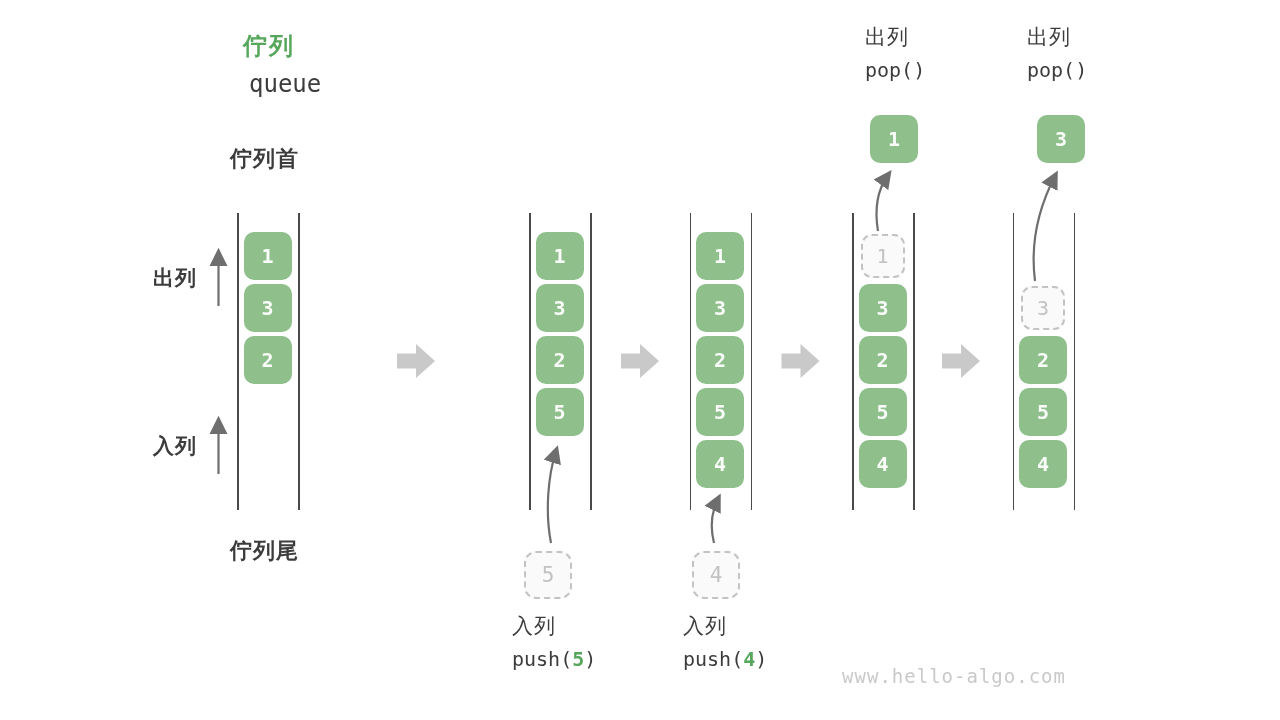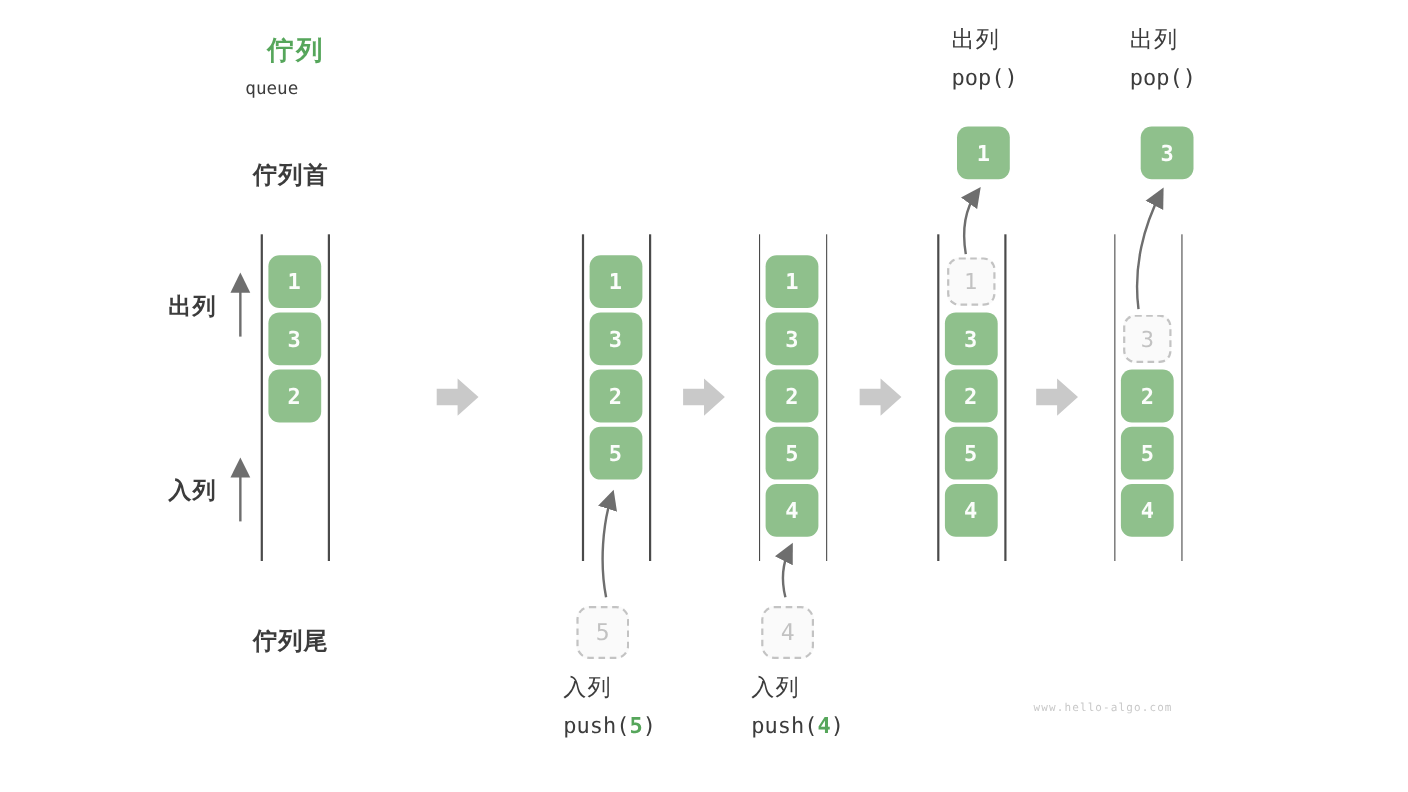--- a/index.html
+++ b/index.html
@@ -21,23 +21,23 @@
     --dash-fill:#FAFAFA;
     --block-arrow:#C9C9C9;
     --thin-arrow:#6E6E6E;
     --watermark:#C9C9C9;
   }
   .abs{position:absolute;}
   .zh-bold{font-weight:700;font-size:22px;letter-spacing:1px;}
   .mono{font-family:"DejaVu Sans Mono", monospace;}
 
   #title-zh{left:243px;top:30px;font-size:24px;font-weight:700;color:var(--title-green);letter-spacing:2px;}
-  #title-en{left:223px;top:70px;font-size:16px;}
+  #title-en{left:249px;top:70px;font-size:24px;}
   #label-front{left:230px;top:144px;}
-  #label-rear{left:230px;top:568px;}
+  #label-rear{left:230px;top:536px;}
   .legend-label{font-weight:700;font-size:21px;letter-spacing:1px;}
   #legend-dequeue{left:153px;top:264px;}
   #legend-enqueue{left:153px;top:432px;}
 
   .wall{position:absolute;width:1.5px;background:var(--wall);}
   .qbox{
     position:absolute;width:48px;height:48px;border-radius:10px;
     background:var(--green);
     display:flex;align-items:center;justify-content:center;
     color:#FBFDFB;font-family:"DejaVu Sans Mono", monospace;
@@ -62,22 +62,22 @@
     font-size:21px;font-weight:400;
   }
   .op{
     position:absolute;text-align:left;line-height:1.0;
   }
   .op .op-zh{font-size:21px;font-weight:400;letter-spacing:1px;display:block;}
   .op .op-code{font-family:"DejaVu Sans Mono", monospace;font-size:20px;display:block;margin-top:13px;}
   .op .op-arg{color:var(--title-green);font-weight:700;}
 
   #watermark{
-    right:38px;top:638px;font-family:"DejaVu Sans Mono", monospace;
-    font-size:10px;color:var(--watermark);letter-spacing:1px;
+    right:38px;top:665px;font-family:"DejaVu Sans Mono", monospace;
+    font-size:19px;color:var(--watermark);letter-spacing:1px;
   }
   #arrow-layer{left:0;top:0;pointer-events:none;}
   .thin-path{stroke:var(--thin-arrow);stroke-width:2.2;fill:none;}
   .block-arrow{fill:var(--block-arrow);}
 </style>
 </head>
 <body>
 
 <div id="canvas">
 

